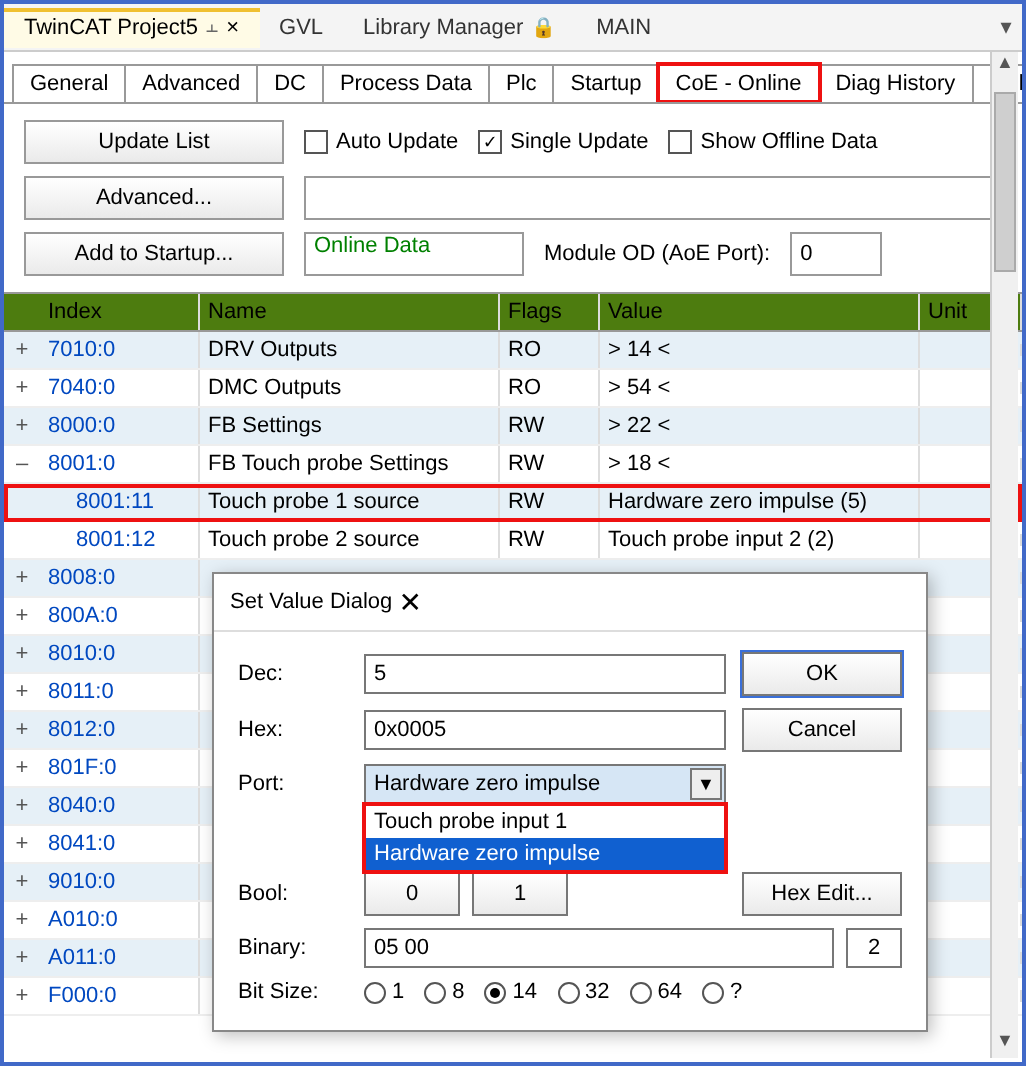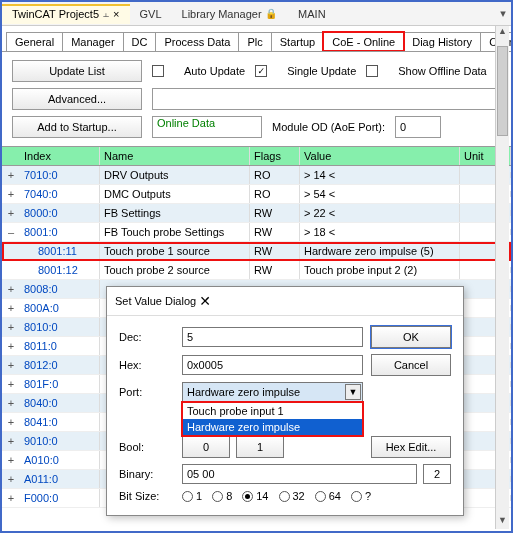--- a/index.html
+++ b/index.html
@@ -13,27 +13,27 @@
 .doc-tabs .chev { width: 16px; text-align: center; color: #555; }
 
 .sub-tabs { display: flex; align-items: flex-end; border-bottom: 1px solid #999; padding: 6px 4px 0 4px; gap: 0; overflow: hidden; }
 .sub-tab { padding: 3px 8px; border: 1px solid #999; border-bottom: none; background: #fff; margin-right: -1px; white-space: nowrap; cursor: pointer; }
 .sub-tab.active { background: #fff; position: relative; z-index: 2; }
 .highlight-tab { outline: 2px solid #e11; outline-offset: -1px; }
 
 .toolbar { display: flex; flex-direction: column; gap: 6px; padding: 8px 10px; }
 .row { display: flex; align-items: center; gap: 10px; }
 .btn { width: 130px; height: 22px; border: 1px solid #999; background: linear-gradient(#fff,#eaeaea); text-align: center; line-height: 20px; cursor: pointer; }
-.chk { display: flex; align-items: center; gap: 20px; }
+.chk { display: flex; align-items: center; gap: 4px; }
 .chk .box { width: 12px; height: 12px; border: 1px solid #555; display: inline-flex; align-items: center; justify-content: center; font-size: 9px; }
 .txt { border: 1px solid #999; height: 22px; padding: 0 4px; background: #fff; }
 .online-data { color: #008000; }
 
 .grid-head, .grid-row { display: flex; align-items: center; }
-.grid-head { border-top: 1px solid #999; border-bottom: 1px solid #999; background: #86efac; font-weight: normal; }
+.grid-head { border-top: 1px solid #999; border-bottom: 1px solid #999; background: #4d7c0f; font-weight: normal; }
 .grid-head > div, .grid-row > div { padding: 3px 4px; border-right: 1px solid #ddd; overflow: hidden; white-space: nowrap; }
 .col-exp { width: 18px; text-align: center; color: #555; border-right: none !important; }
 .col-idx { width: 80px; color: #0048c0; }
 .col-name { width: 150px; }
 .col-flags { width: 50px; }
 .col-value { width: 160px; }
 .col-unit { flex: 1; }
 .grid-body { max-height: 360px; overflow: hidden; }
 .grid-row { border-bottom: 1px solid #eee; }
 .grid-row.even { background: #e6f0f7; }
@@ -91,21 +91,21 @@
     </div>
   <div class="doc-tab">
       <span>MAIN</span>
     </div>
   <div class="spacer"></div>
   <div class="chev">▾</div>
 </div>
 
 <div class="sub-tabs" id="subtabs">
     <div class="sub-tab">General</div>
-    <div class="sub-tab">Manager</div>
+    <div class="sub-tab">Advanced</div>
     <div class="sub-tab">DC</div>
     <div class="sub-tab">Process Data</div>
     <div class="sub-tab">Plc</div>
     <div class="sub-tab">Startup</div>
     <div class="sub-tab active highlight-tab">CoE - Online</div>
     <div class="sub-tab">Diag History</div>
     <div class="sub-tab">Online</div>
   </div>
 
 <div class="toolbar">

